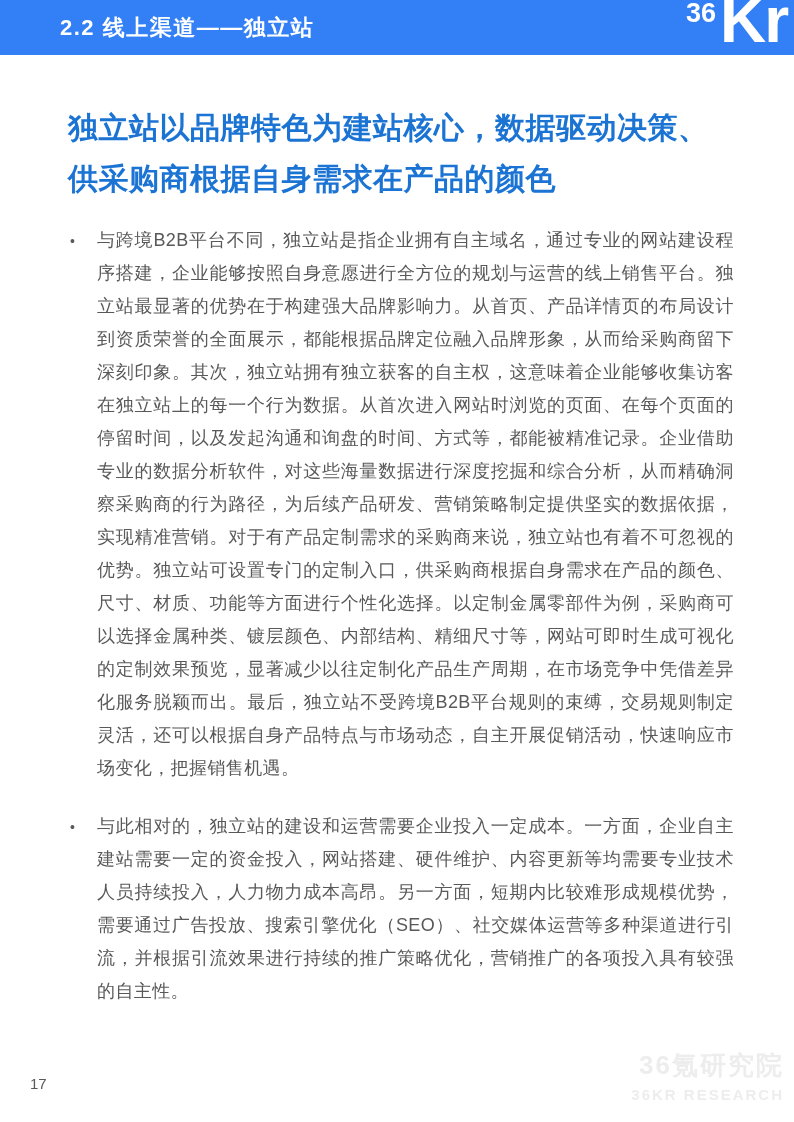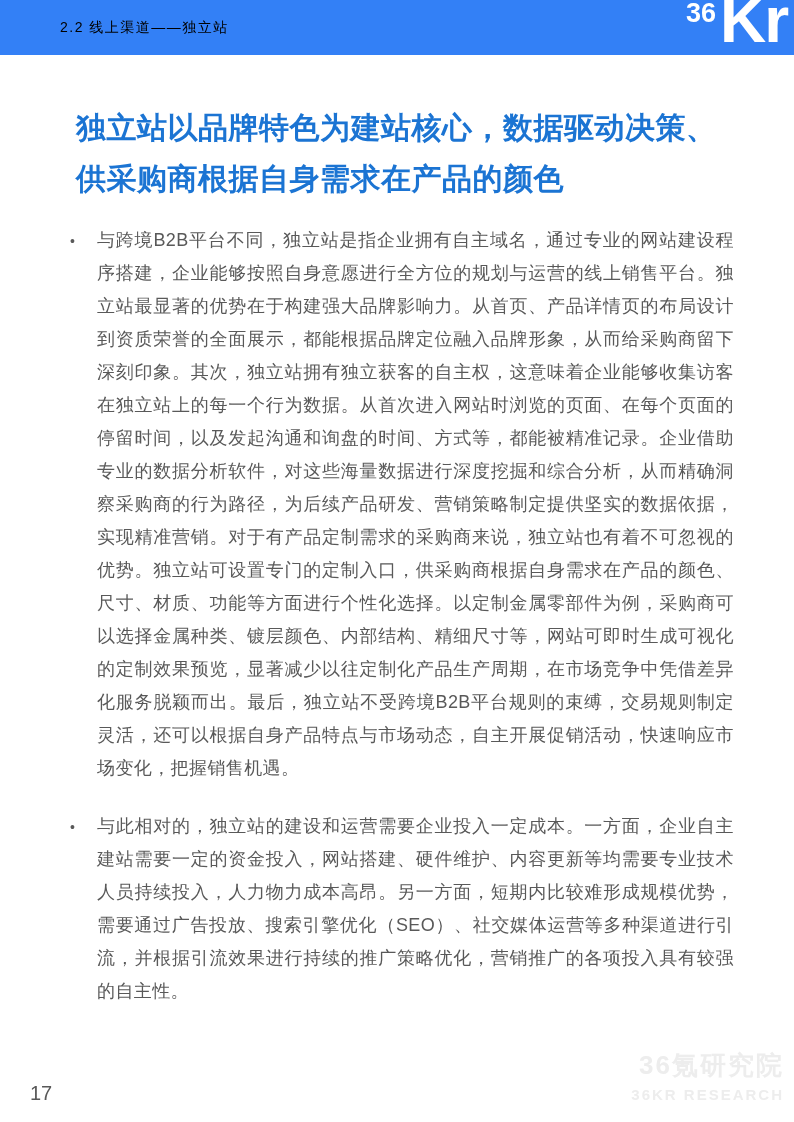--- a/index.html
+++ b/index.html
@@ -22,23 +22,23 @@
     width: 794px;
     height: 55px;
     background: #3380F6;
     overflow: hidden;
   }
   .section-heading {
     position: absolute;
     left: 60px;
     top: 50%;
     transform: translateY(-50%);
-    color: #000000;
-    font-size: 14px;
-    font-weight: normal;
+    color: #ffffff;
+    font-size: 22px;
+    font-weight: bold;
     letter-spacing: 1.5px;
     white-space: nowrap;
   }
   .logo {
     position: absolute;
     right: -16px;
     top: 0;
     width: 130px;
     height: 55px;
     color: #ffffff;
@@ -56,21 +56,21 @@
     left: 40px;
     top: -17px;
     font-size: 64px;
     font-weight: 800;
     letter-spacing: -2px;
   }
 
   
   .doc-title {
     position: absolute;
-    left: 76px;
+    left: 68px;
     top: 102px;
     width: 672px;
     color: #1B74D3;
     font-size: 30px;
     line-height: 51px;
     font-weight: bold;
     letter-spacing: 0.5px;
   }
 
   
@@ -98,23 +98,23 @@
     top: 1px;
     font-size: 14px;
     line-height: 33px;
     color: #595959;
   }
 
   
   .page-number {
     position: absolute;
     left: 30px;
-    bottom: 17px;
+    bottom: 30px;
     color: #595959;
-    font-size: 20px;
+    font-size: 15px;
   }
   .watermark {
     position: absolute;
     right: 10px;
     bottom: 19px;
     text-align: right;
     color: #EDEDED;
     font-weight: bold;
     user-select: none;
   }

